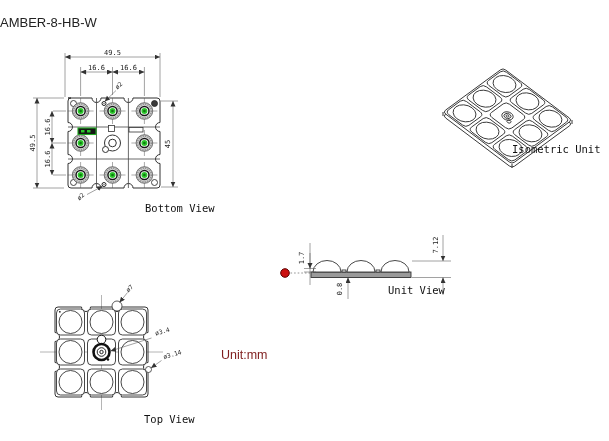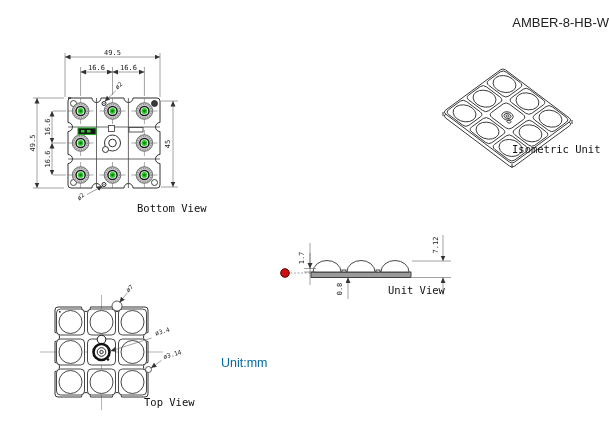--- a/index.html
+++ b/index.html
@@ -1,21 +1,21 @@
 <!DOCTYPE html>
 <html><head>
 <meta charset="utf-8">
 <style>
   html,body{margin:0;padding:0;}
   body{width:609px;height:441px;background:#ffffff;position:relative;overflow:hidden;
        font-family:"DejaVu Sans Mono", monospace;}
-  .title{position:absolute;left:0;right:0;top:15px;text-align:right;
+  .title{position:absolute;left:0;right:0;top:15px;text-align:left;
          font:13px "Liberation Sans", sans-serif;color:#222;}
   .view-label{position:absolute;font:10.5px "DejaVu Sans Mono", monospace;color:#111;white-space:nowrap;}
-  .unit{position:absolute;left:221px;top:356px;font:12.5px "Liberation Sans", sans-serif;color:#0369a1;}
+  .unit{position:absolute;left:221px;top:348px;font:12.5px "Liberation Sans", sans-serif;color:#7f1d1d;}
   svg{position:absolute;overflow:visible;}
   svg text{font-family:"DejaVu Sans Mono", monospace;fill:#222;}
   .dim{font-size:7px;}
   .dimsm{font-size:6.2px;}
   .thin{stroke:#555;stroke-width:0.55;fill:none;}
   .main{stroke:#333;stroke-width:1;fill:none;}
   .med{stroke:#444;stroke-width:0.8;fill:none;}
 </style>
 </head>
 <body>
@@ -128,21 +128,21 @@
     <line class="thin" x1="146" y1="56" x2="163" y2="56"></line>
     <line class="thin" x1="146" y1="142" x2="163" y2="142"></line>
     <line class="thin" x1="158" y1="56" x2="158" y2="142" marker-start="url(#as)" marker-end="url(#ae)"></line>
     <text class="dim" transform="rotate(-90 155 99)" x="155" y="99" text-anchor="middle">45</text>
   </g>
   <g>
     <line class="thin" x1="72" y1="149.5" x2="87.5" y2="141.2" marker-end="url(#ae)"></line>
     <text class="dimsm" transform="rotate(-40 67 153)" x="67" y="153" text-anchor="middle">ø2</text>
   </g>
 </svg>
-<span class="view-label" style="left:137px;top:202px">Bottom View</span>
+<span class="view-label" style="left:145px;top:202px">Bottom View</span>
 
 <svg style="left:430px;top:50px" width="178" height="112" viewBox="0 0 178 112">
 
   <g transform="translate(0 4)">
     <g transform="matrix(69 52 -60 44 73 18)">
       <rect x="0" y="0" width="1" height="1" rx="0.04" fill="#fff" stroke="#3a3a3a" stroke-width="1" vector-effect="non-scaling-stroke"></rect>
     </g>
   </g>
   <line class="main" x1="13" y1="62" x2="13" y2="66"></line>
   <line class="main" x1="82" y1="114" x2="82" y2="118"></line>
@@ -252,15 +252,15 @@
   </g>
   <g>
     <line class="thin" x1="121.5" y1="63" x2="80.5" y2="76" marker-end="url(#ae)"></line>
     <text class="dimsm" transform="rotate(-16 133 58.5)" x="133" y="58.5" text-anchor="middle">ø3.4</text>
   </g>
   <g>
     <line class="thin" x1="131.5" y1="85.5" x2="121" y2="93" marker-end="url(#ae)"></line>
     <text class="dimsm" transform="rotate(-16 143 81.5)" x="143" y="81.5" text-anchor="middle">ø3.14</text>
   </g>
 </svg>
-<span class="view-label" style="left:144px;top:396px">Top View</span>
+<span class="view-label" style="left:144px;top:413px">Top View</span>
 
 <span class="unit">Unit:mm</span>
 
 </body></html>

